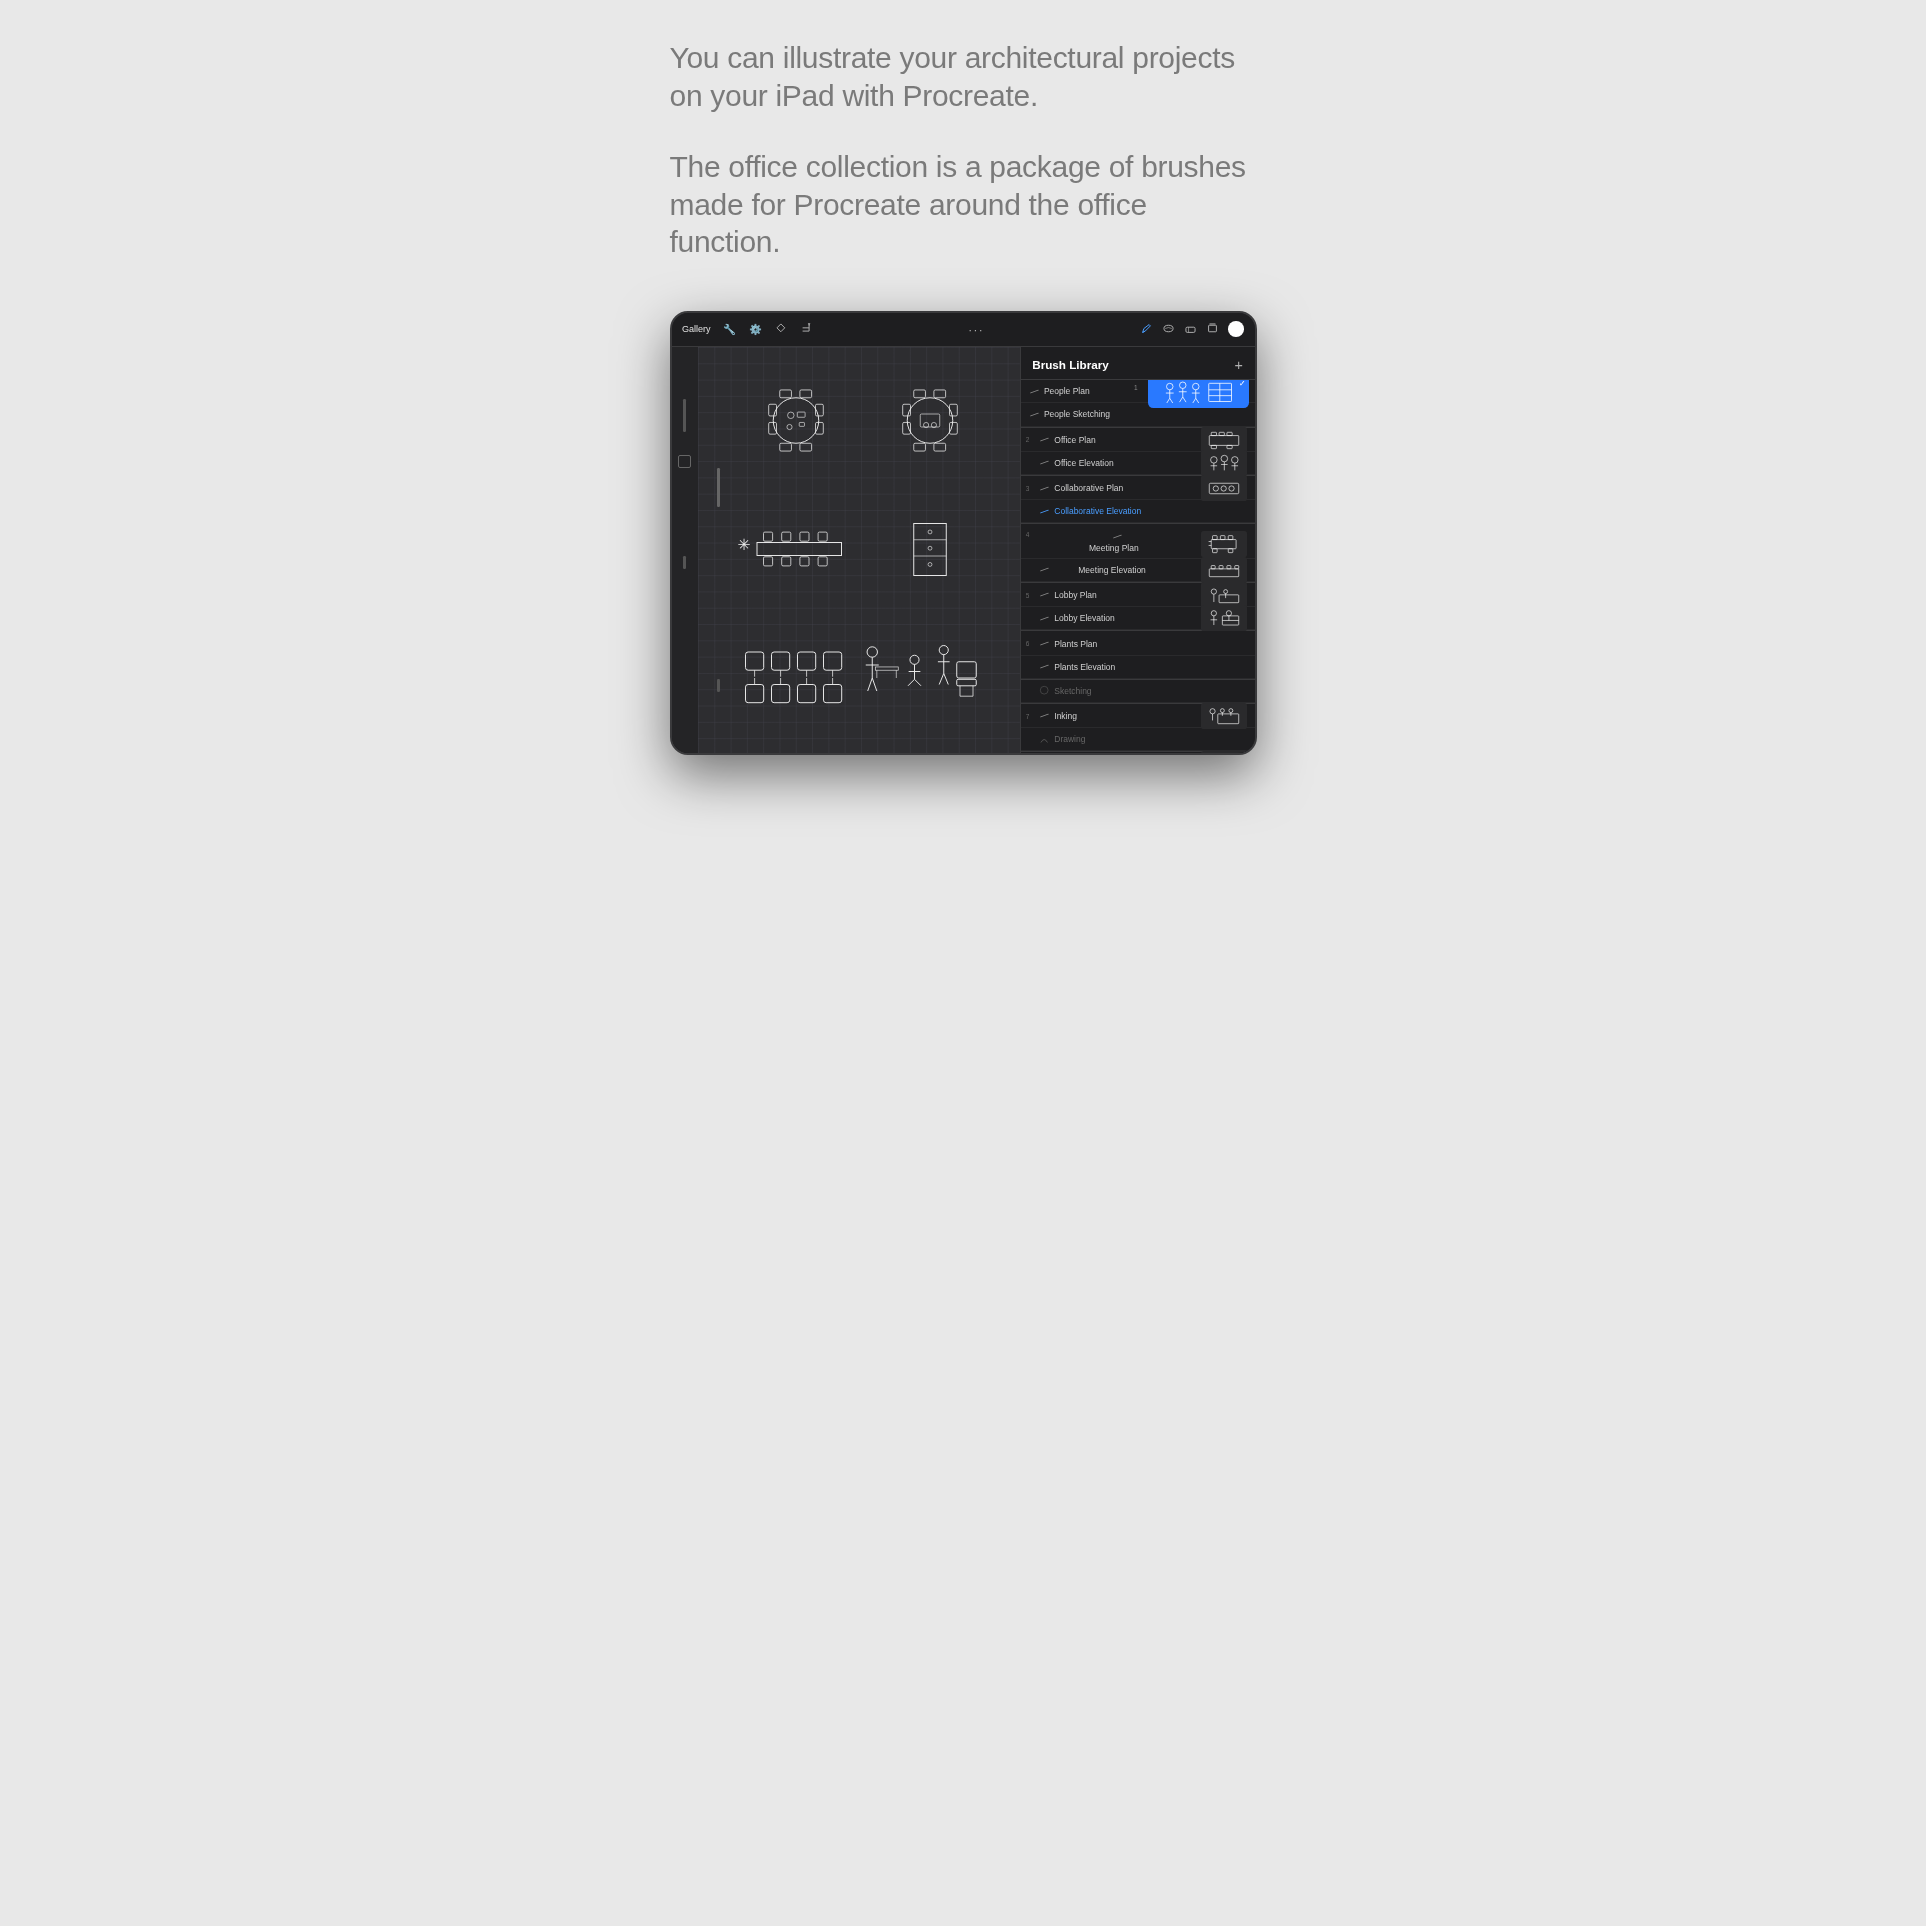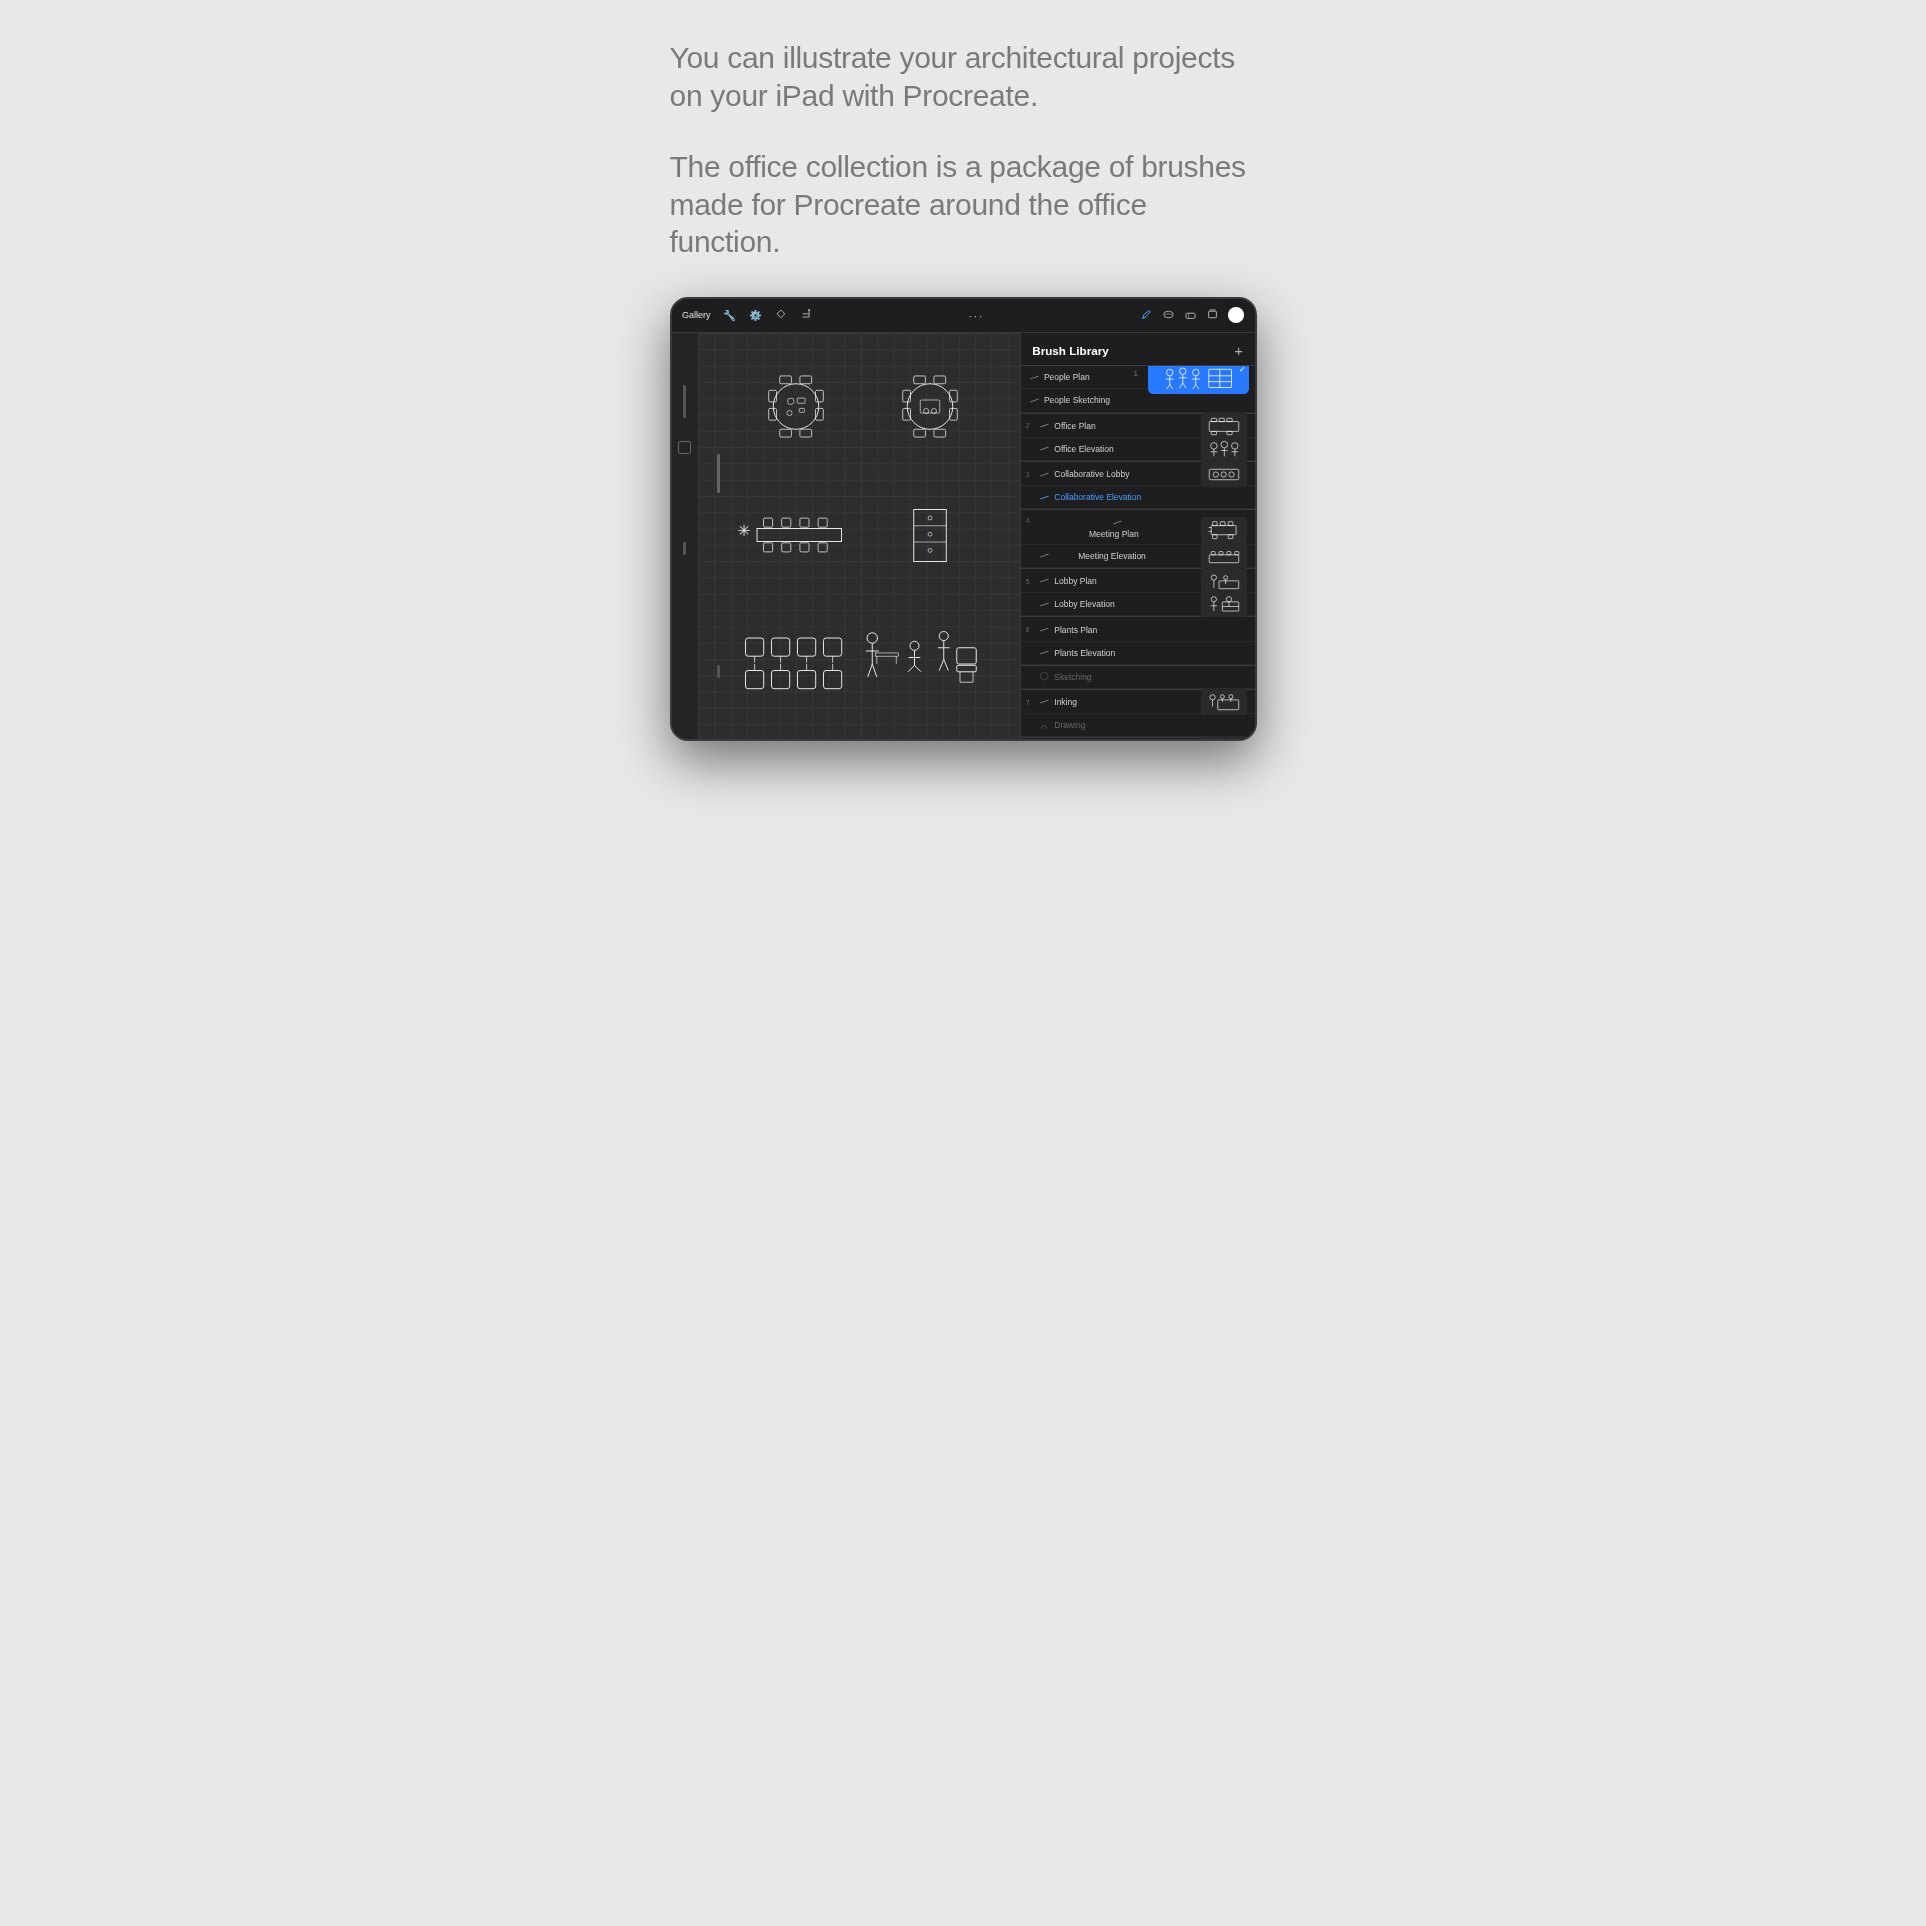--- a/index.html
+++ b/index.html
@@ -31,21 +31,21 @@
 
     .headline-text.second {
       margin-top: 34px;
     }
 
     
     .ipad-wrapper {
       width: 587px;
       height: 444px;
       position: relative;
-      margin-top: 10px;
+      margin-top: 24px;
     }
 
     .ipad-body {
       width: 587px;
       height: 444px;
       background: #1c1c1e;
       border-radius: 18px;
       border: 2px solid #3a3a3c;
       position: relative;
       overflow: hidden;
@@ -639,21 +639,21 @@
                 </svg>
               </div>
             </div>
 
             <div style="border-top:0.7px solid #3a3a3c; padding-top:1.3px;"></div>
             <div class="brush-item" style="padding-right:59px;">
               <span style="position:absolute;left:5.2px;font-size:6.5px;color:#666;">3</span>
               <div class="brush-icon" style="margin-left:10.4px;">
                 <div class="brush-stroke"></div>
               </div>
-              <span class="brush-name">Collaborative Lobby</span>
+              <span class="brush-name">Collaborative Plan</span>
               <div class="small-thumb">
                 <svg width="36" height="21" viewBox="0 0 55 32">
                   <g fill="none" stroke="white" stroke-width="1">
                     <rect x="5" y="8" width="45" height="16" rx="2"></rect>
                     <circle cx="15" cy="16" r="4"></circle>
                     <circle cx="27" cy="16" r="4"></circle>
                     <circle cx="39" cy="16" r="4"></circle>
                   </g>
                 </svg>
               </div>

